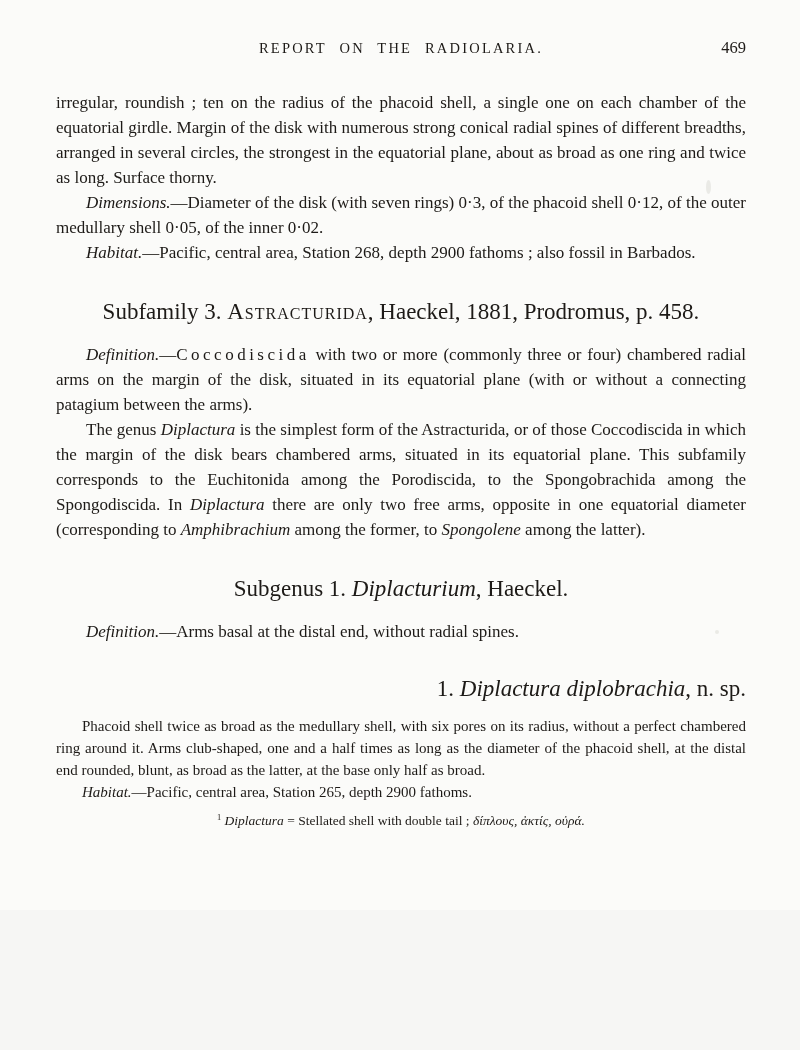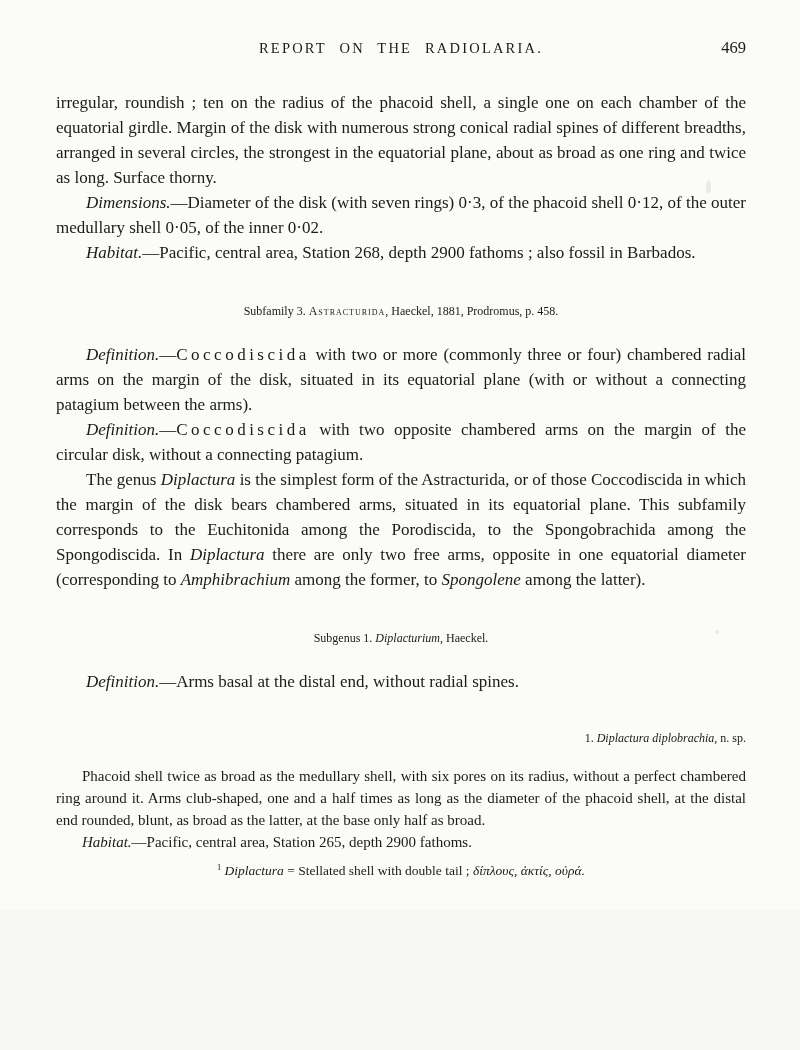--- a/index.html
+++ b/index.html
@@ -34,21 +34,21 @@
     font-size: 16.5px;
   }
   p.body {
     margin: 0;
     font-size: 17px;
     line-height: 25px;
     text-align: justify;
   }
   p.indent { text-indent: 30px; }
   .heading {
-    font-size: 12px;
+    font-size: 23px;
     font-weight: normal;
     text-align: center;
     margin: 34px 0 18px 0;
     line-height: 25px;
     font-family: Liberation Serif, serif;
   }
   .heading.genus   { margin: 34px 0 18px 0; }
   .heading.species {
     text-align: right;
     margin: 32px 0 14px 0;
@@ -97,21 +97,20 @@
 
     <p class="body indent"><span class="i">Dimensions.</span><span>—Diameter of the disk (with seven rings) 0·3, of the phacoid shell 0·12, of the outer medullary shell 0·05, of the inner 0·02.</span></p>
 
     <p class="body indent"><span class="i">Habitat.</span><span>—Pacific, central area, Station 268, depth 2900 fathoms ; also fossil in Barbados.</span></p>
 
     <h2 class="heading subfamily"><span>Subfamily 3. </span><span class="sc">Astracturida</span><span>, Haeckel, 1881, Prodromus, p. 458.</span></h2>
 
     <p class="body indent"><span class="i">Definition.</span><span>—</span><span class="ls">Coccodiscida</span><span> with two or more (commonly three or four) chambered radial arms on the margin of the disk, situated in its equatorial plane (with or without a connecting patagium between the arms).</span></p>
 
 
-    <p class="body indent"><span class="i">Definition.</span><span>—</span><span class="ls">Coccodiscida</span><span> with two opposite chambered arms on the margin of the circular disk, without a connecting patagium.</span></p>
 
     <p class="body indent discussion"><span>The genus </span><span class="i">Diplactura</span><span> is the simplest form of the Astracturida, or of those Coccodiscida in which the margin of the disk bears chambered arms, situated in its equatorial plane.  This subfamily corresponds to the Euchitonida among the Porodiscida, to the Spongobrachida among the Spongodiscida.  In </span><span class="i">Diplactura</span><span> there are only two free arms, opposite in one equatorial diameter (corresponding to </span><span class="i">Amphibrachium</span><span> among the former, to </span><span class="i">Spongolene</span><span> among the latter).</span></p>
 
     <h2 class="heading subgenus"><span>Subgenus 1. </span><span class="i">Diplacturium</span><span>, Haeckel.</span></h2>
 
     <p class="body indent"><span class="i">Definition.</span><span>—Arms basal at the distal end, without radial spines.</span></p>
 
     <h2 class="heading species"><span>1. </span><span class="i">Diplactura diplobrachia</span><span>, n. sp.</span></h2>
 
     <div class="small-block">

